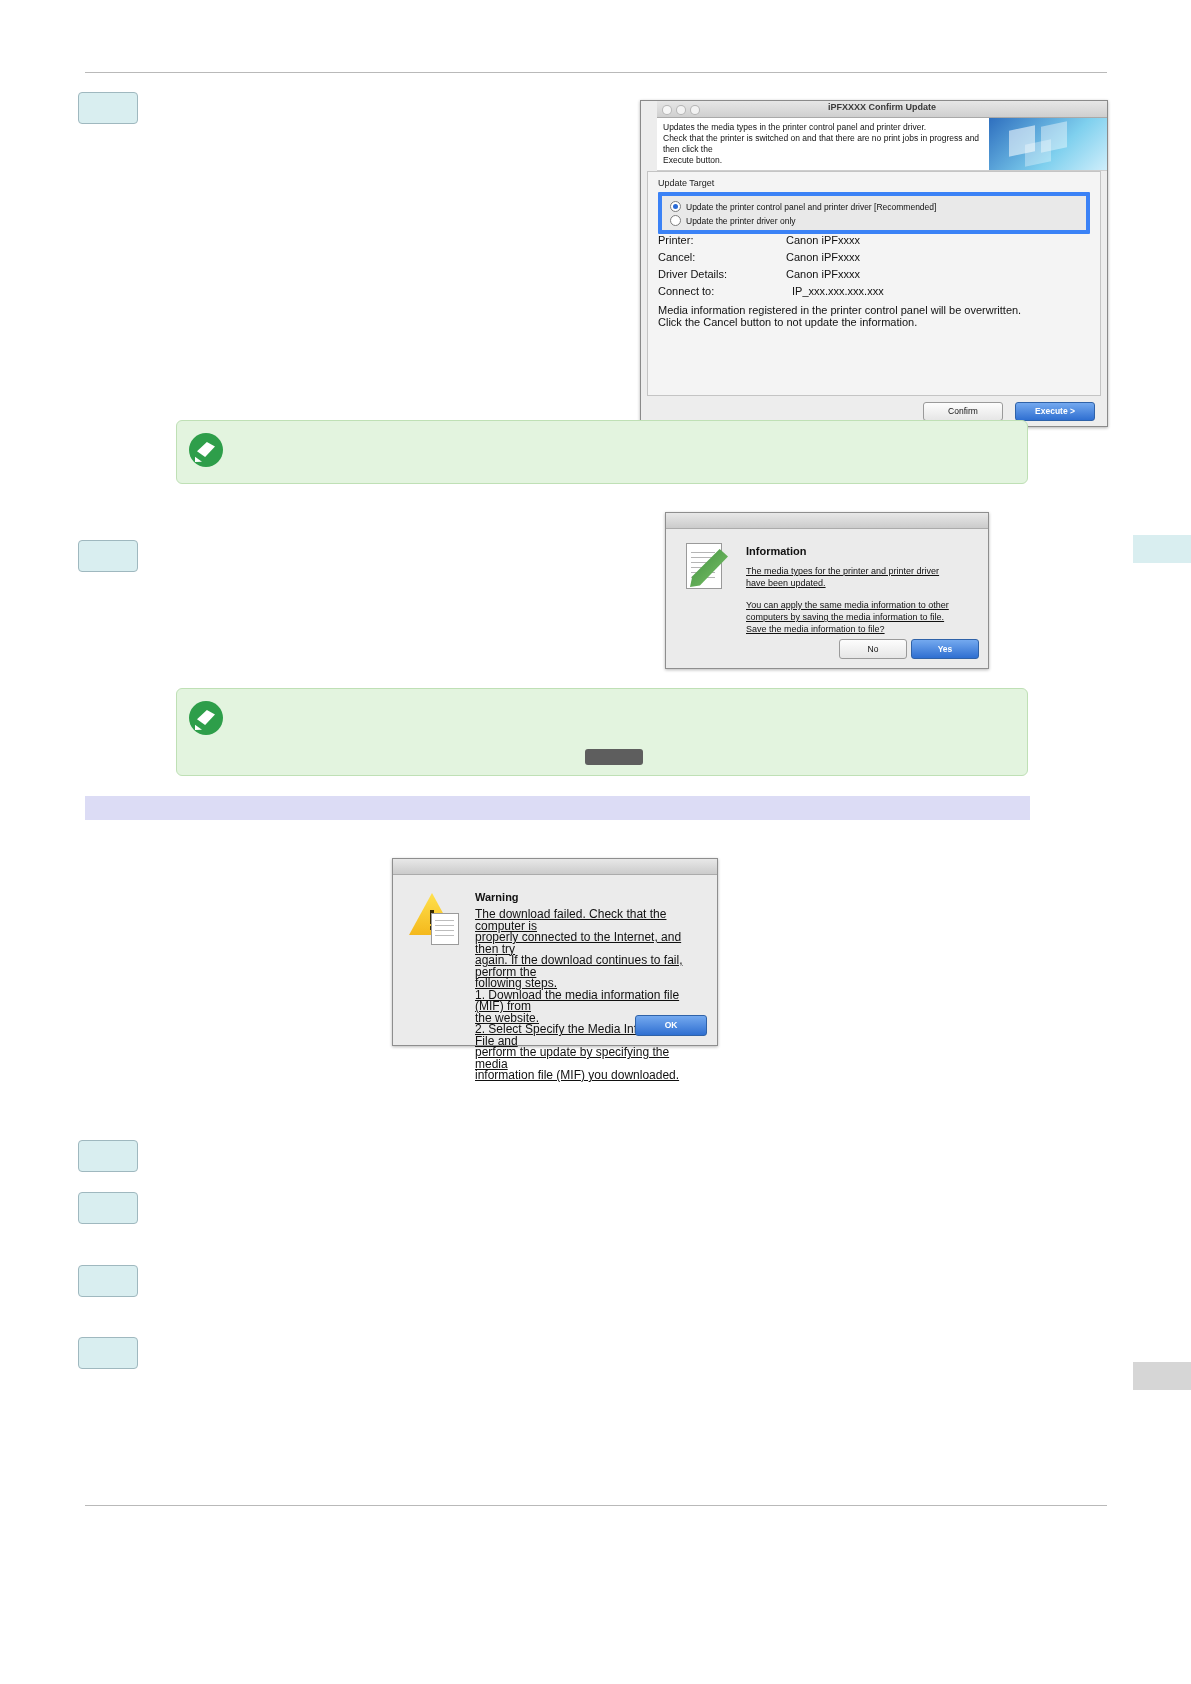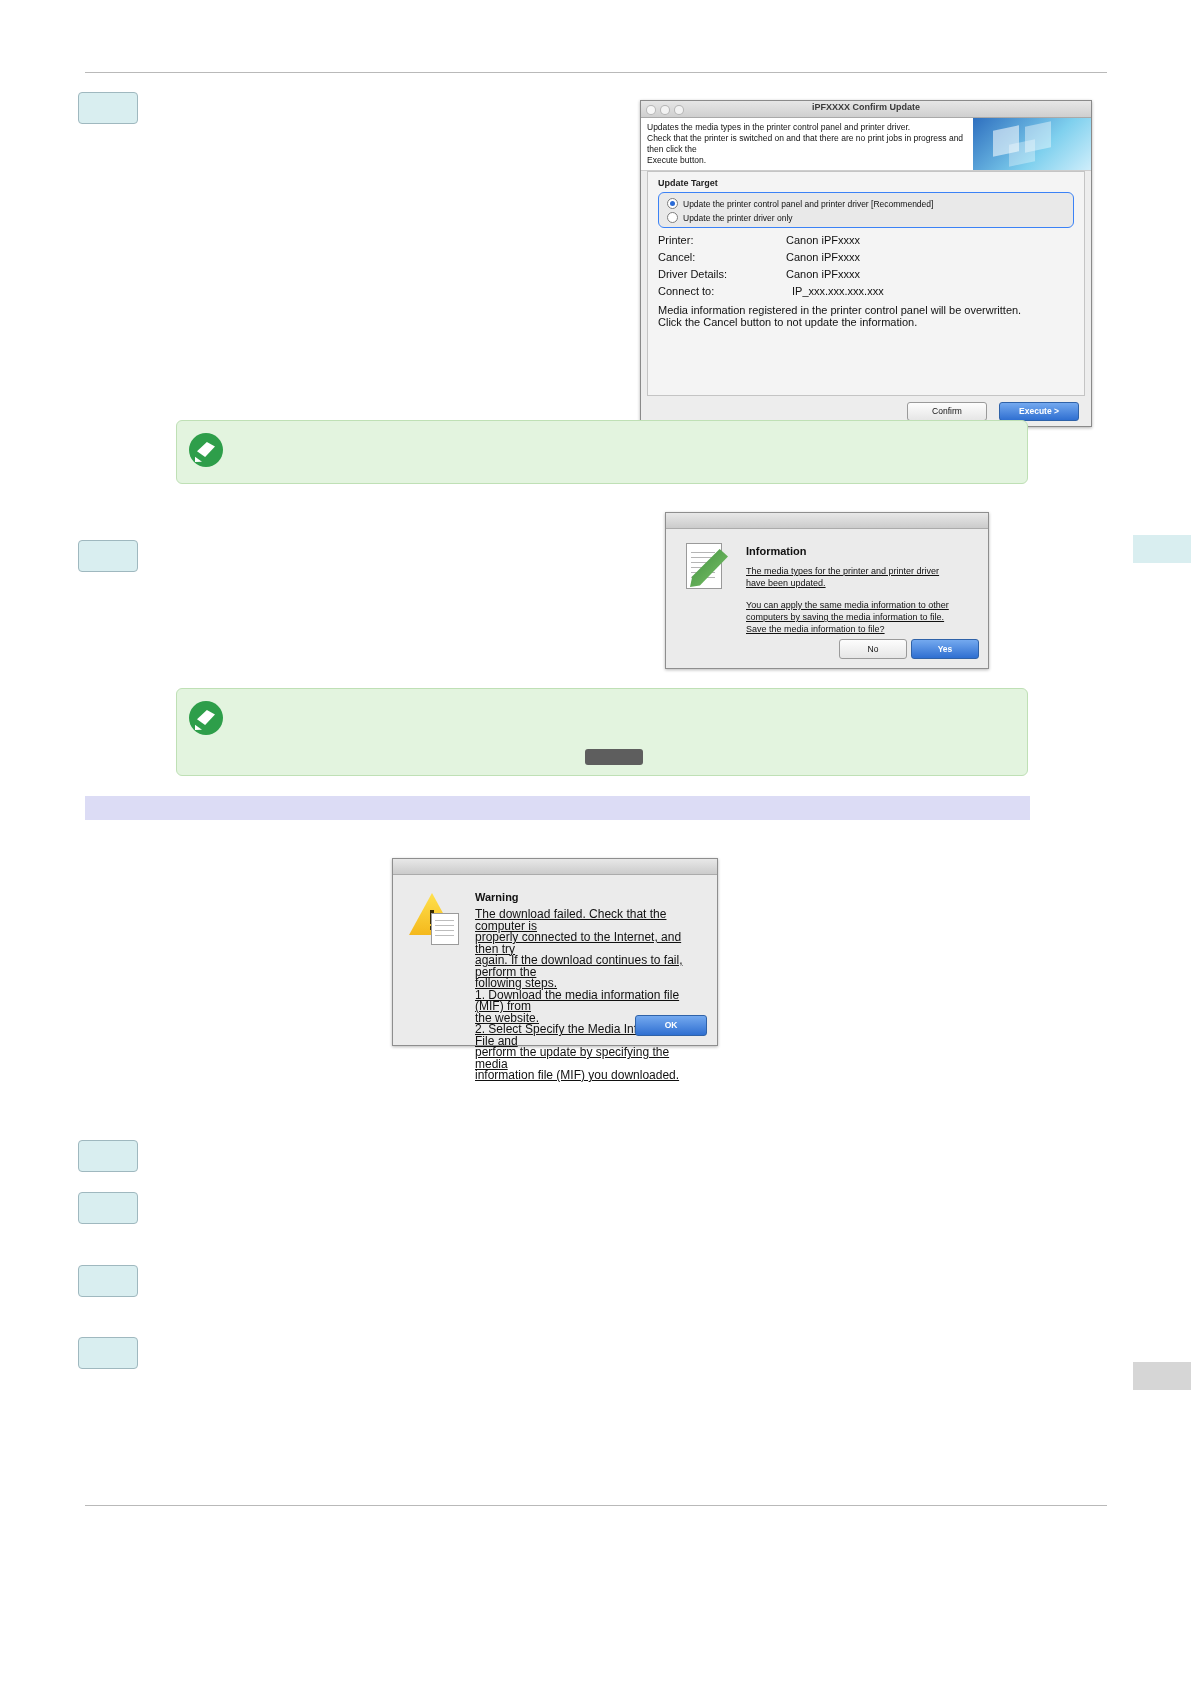--- a/index.html
+++ b/index.html
@@ -35,22 +35,22 @@
   .dot{width:8px;height:8px;border-radius:50%;border:1px solid rgba(0,0,0,.25);}
   .dot.r{background:#f6f6f6;} .dot.y{background:#f2f2f2;} .dot.g{background:#f2f2f2;}
 
   .machead{position:relative;height:52px;background:#fff;border-bottom:1px solid #cdcdcd;overflow:hidden;}
   .machead .txt{position:absolute;left:6px;top:4px;font-size:8.5px;line-height:11px;color:#111;}
   .headart{position:absolute;right:0;top:0;width:118px;height:52px;
       background:linear-gradient(135deg,#2e6fbf,#7fd0ee 60%,#cfeefb);}
   .headart .cube{position:absolute;background:rgba(255,255,255,.55);}
 
   .macbody{position:absolute;left:6px;right:6px;top:70px;bottom:30px;background:#f4f4f4;border:1px solid #c4c4c4;}
-  .grouplabel{position:absolute;left:10px;top:6px;font-size:9px;font-weight:bold;color:#222;}
-  .radiopanel{position:absolute;left:10px;right:10px;top:20px;height:34px;background:#e9e9e9;border:1px solid #3b82f6;border-radius:6px;}
+  .grouplabel{position:absolute;left:10px;top:6px;font-size:9px;font-weight:normal;color:#222;}
+  .radiopanel{position:absolute;left:10px;right:10px;top:20px;height:34px;background:#e9e9e9;border:4px solid #3b82f6;border-radius:1px;}
   .radiorow{position:absolute;left:8px;font-size:8.5px;color:#111;display:flex;align-items:center;gap:5px;}
   .rad{width:9px;height:9px;border-radius:50%;border:1px solid #7d7d7d;background:#fff;display:inline-block;position:relative;}
   .rad.on:after{content:"";position:absolute;left:2px;top:2px;width:5px;height:5px;border-radius:50%;background:#2b6bd6;}
 
   .kvrow{position:absolute;font-size:11px;color:#111;}
   .kvrow .k{position:absolute;left:0;}
   .kvrow .v{position:absolute;left:128px;}
 
   .macfoot{position:absolute;left:0;right:0;bottom:0;height:28px;}
   .btn{position:absolute;height:17px;border:1px solid #9a9a9a;border-radius:3px;background:linear-gradient(#fdfdfd,#e6e6e6);
@@ -89,21 +89,21 @@
 <div class="stepbox" style="left:78px;top:92px;"></div>
 <div class="stepbox" style="left:78px;top:540px;"></div>
 <div class="stepbox" style="left:78px;top:1140px;"></div>
 <div class="stepbox" style="left:78px;top:1192px;"></div>
 <div class="stepbox" style="left:78px;top:1265px;"></div>
 <div class="stepbox" style="left:78px;top:1337px;"></div>
 
 <div class="edgetab" style="top:535px;"></div>
 <div class="edgetab grey" style="top:1362px;"></div>
 
-<div class="macwin" style="left:640px;top:100px;width:450px;height:325px;">
+<div class="macwin" style="left:640px;top:100px;width:450px;height:325px;padding-left:16px;">
 
   <div class="mactitle">
     <div class="dots">
       <span class="dot r"></span>
       <span class="dot y"></span>
       <span class="dot g"></span>
     </div>
     <div class="t">iPFXXXX  Confirm Update</div>
   </div>
 

